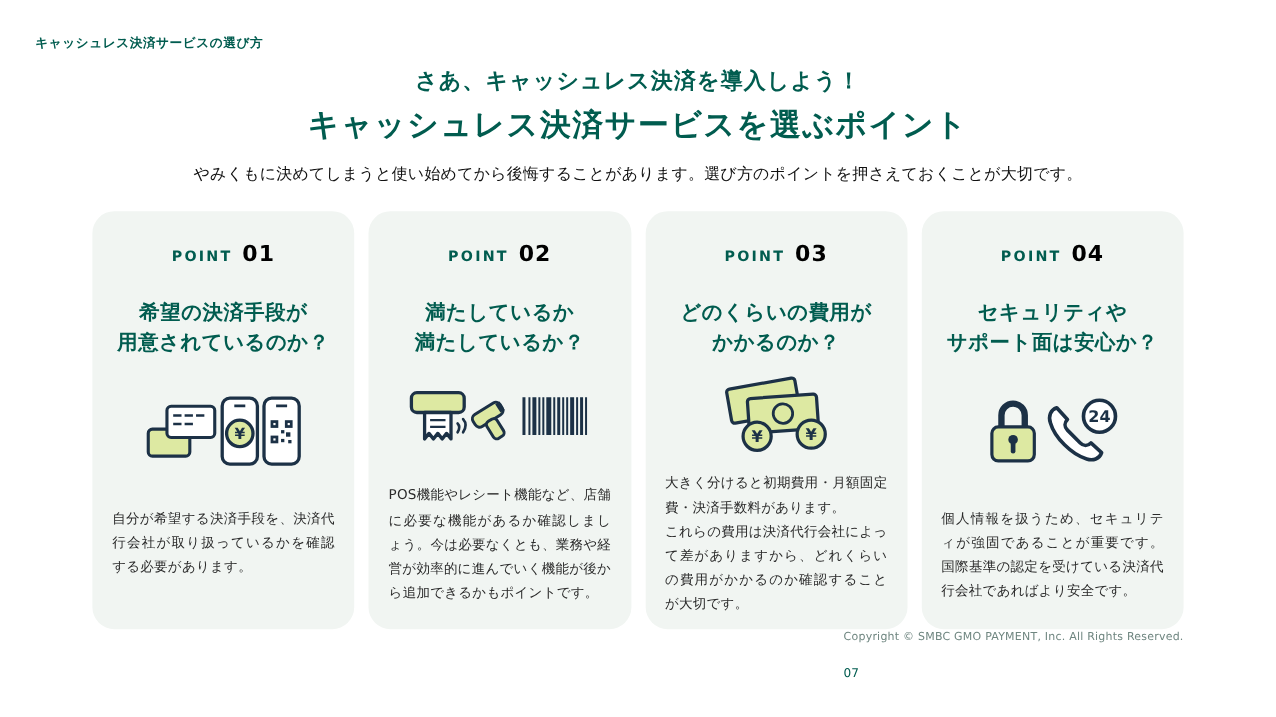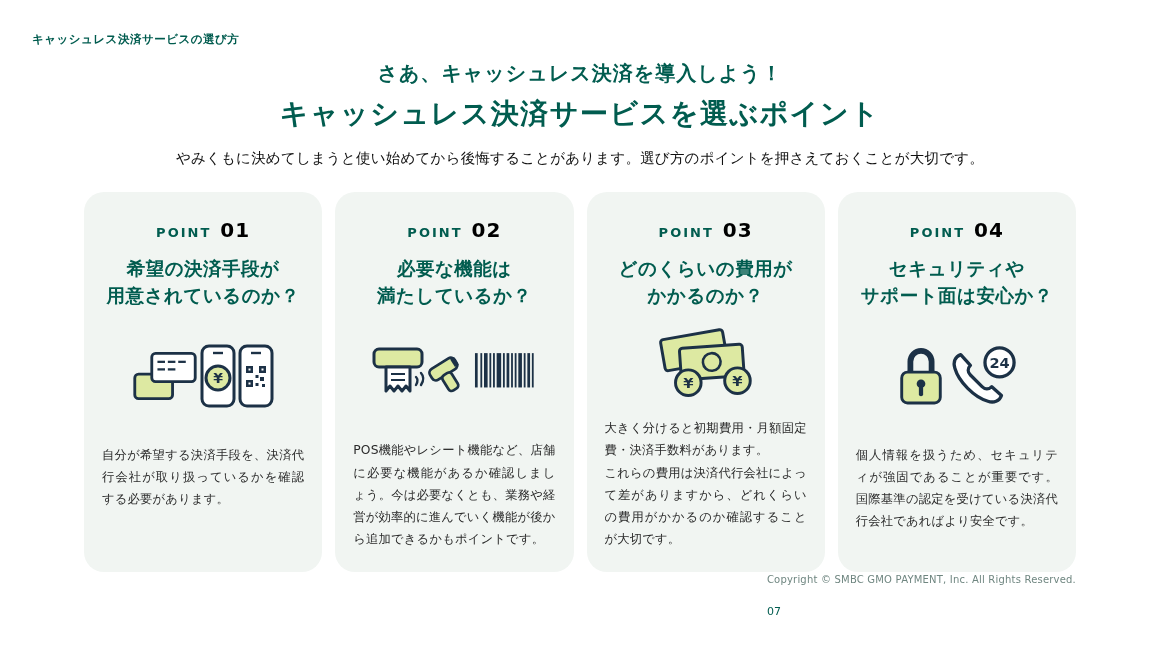--- a/index.html
+++ b/index.html
@@ -49,21 +49,21 @@
   }
   .point-label {
     font-size: 13px; font-weight: bold; color: #015c4f;
     letter-spacing: 2px;
   }
   .point-number {
     font-size: 20px; font-weight: bold; color: #000000;
     letter-spacing: 1px;
   }
   .card-heading {
-    margin-top: 14px; text-align: center;
+    margin-top: 30px; text-align: center;
     font-size: 18.5px; font-weight: bold; color: #015c4f;
     line-height: 1.45; letter-spacing: 0.5px;
     height: 56px;
   }
   .card-heading span { display: block; }
   .icons {
     height: 108px; margin-top: 10px;
     display: flex; align-items: center; justify-content: center;
     gap: 0;
   }
@@ -151,21 +151,21 @@
       </div>
       <p class="card-body">自分が希望する決済手段を、決済代行会社が取り扱っているかを確認する必要があります。</p>
     </section>
 
     <section class="card">
       <div class="point-row">
         <span class="point-label">POINT</span>
         <span class="point-number">02</span>
       </div>
       <h3 class="card-heading">
-        <span>必要な機能は</span>
+        <span>満たしているか</span>
         <span>満たしているか？</span>
       </h3>
       <div class="icons">
         <span>
           <svg width="60" height="64" viewBox="0 0 60 64">
             <rect x="6" y="8" width="48" height="18" rx="5" fill="#dde9a2" stroke="#1c3146" stroke-width="3"></rect>
             <path d="M18 26 h24 v24 l-4 -5 -4 5 -4 -5 -4 5 -4 -5 -4 5 z" fill="#ffffff" stroke="#1c3146" stroke-width="3" stroke-linejoin="round"></path>
             <line x1="23" y1="33" x2="37" y2="33" stroke="#1c3146" stroke-width="2"></line>
             <line x1="23" y1="39" x2="37" y2="39" stroke="#1c3146" stroke-width="2"></line>
             <path d="M48 36 q3 3 0 8" fill="none" stroke="#1c3146" stroke-width="2.4" stroke-linecap="round"></path>

